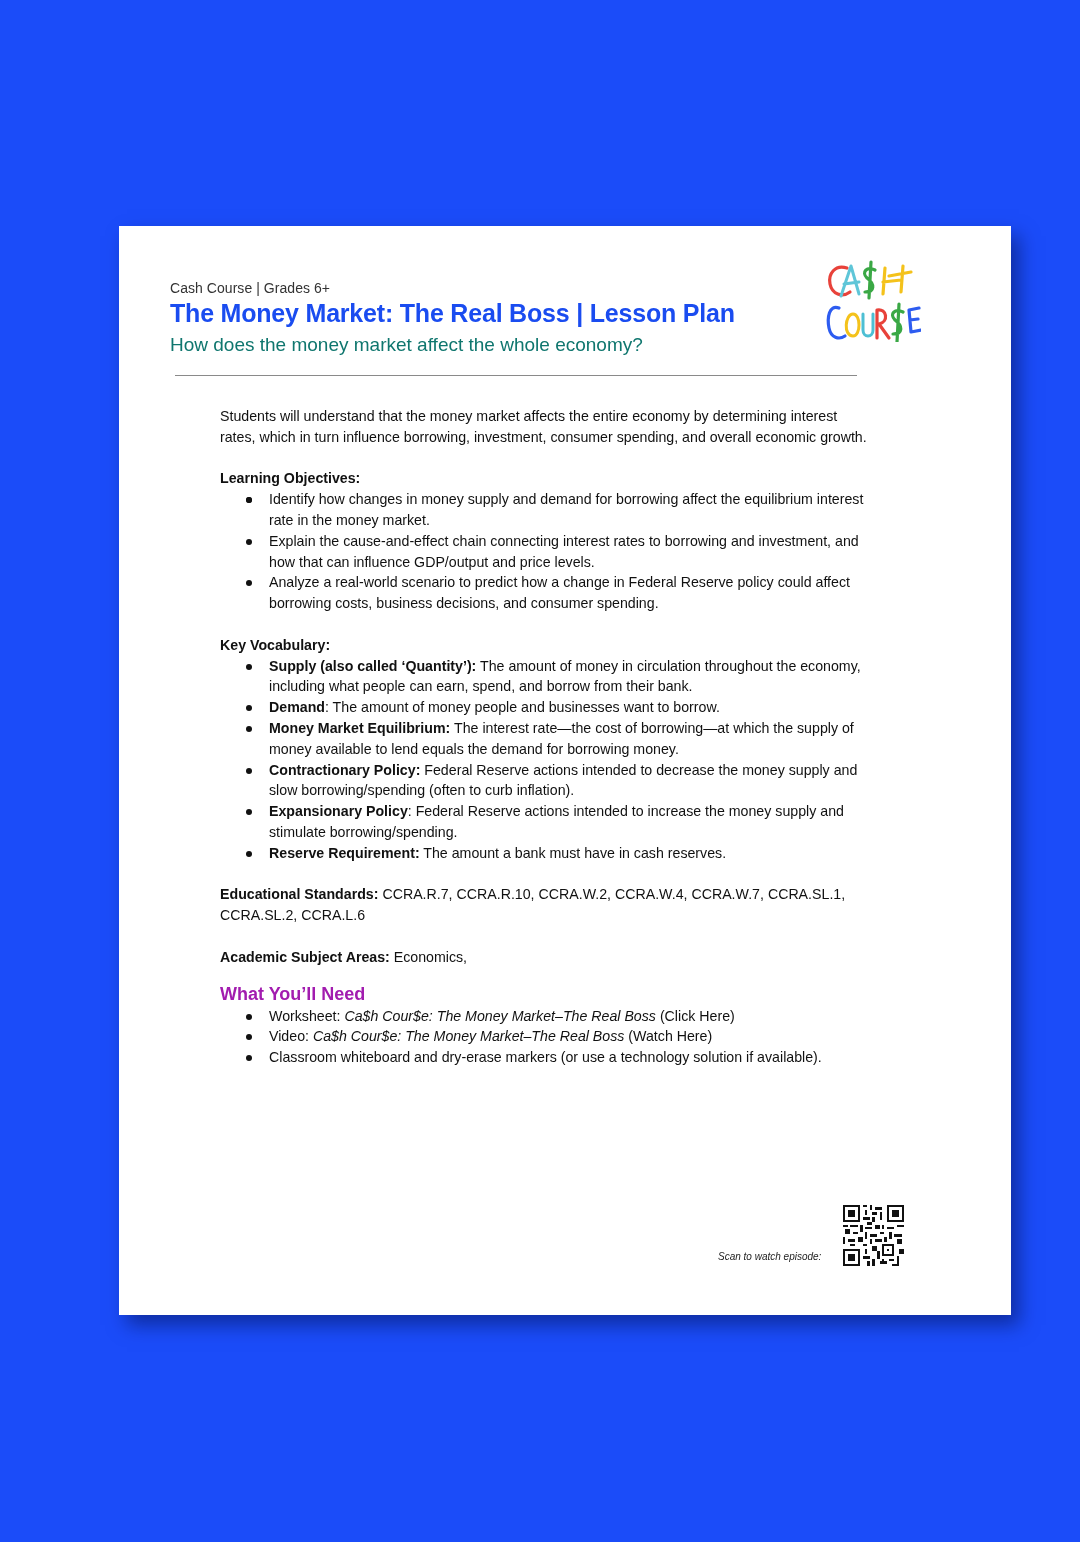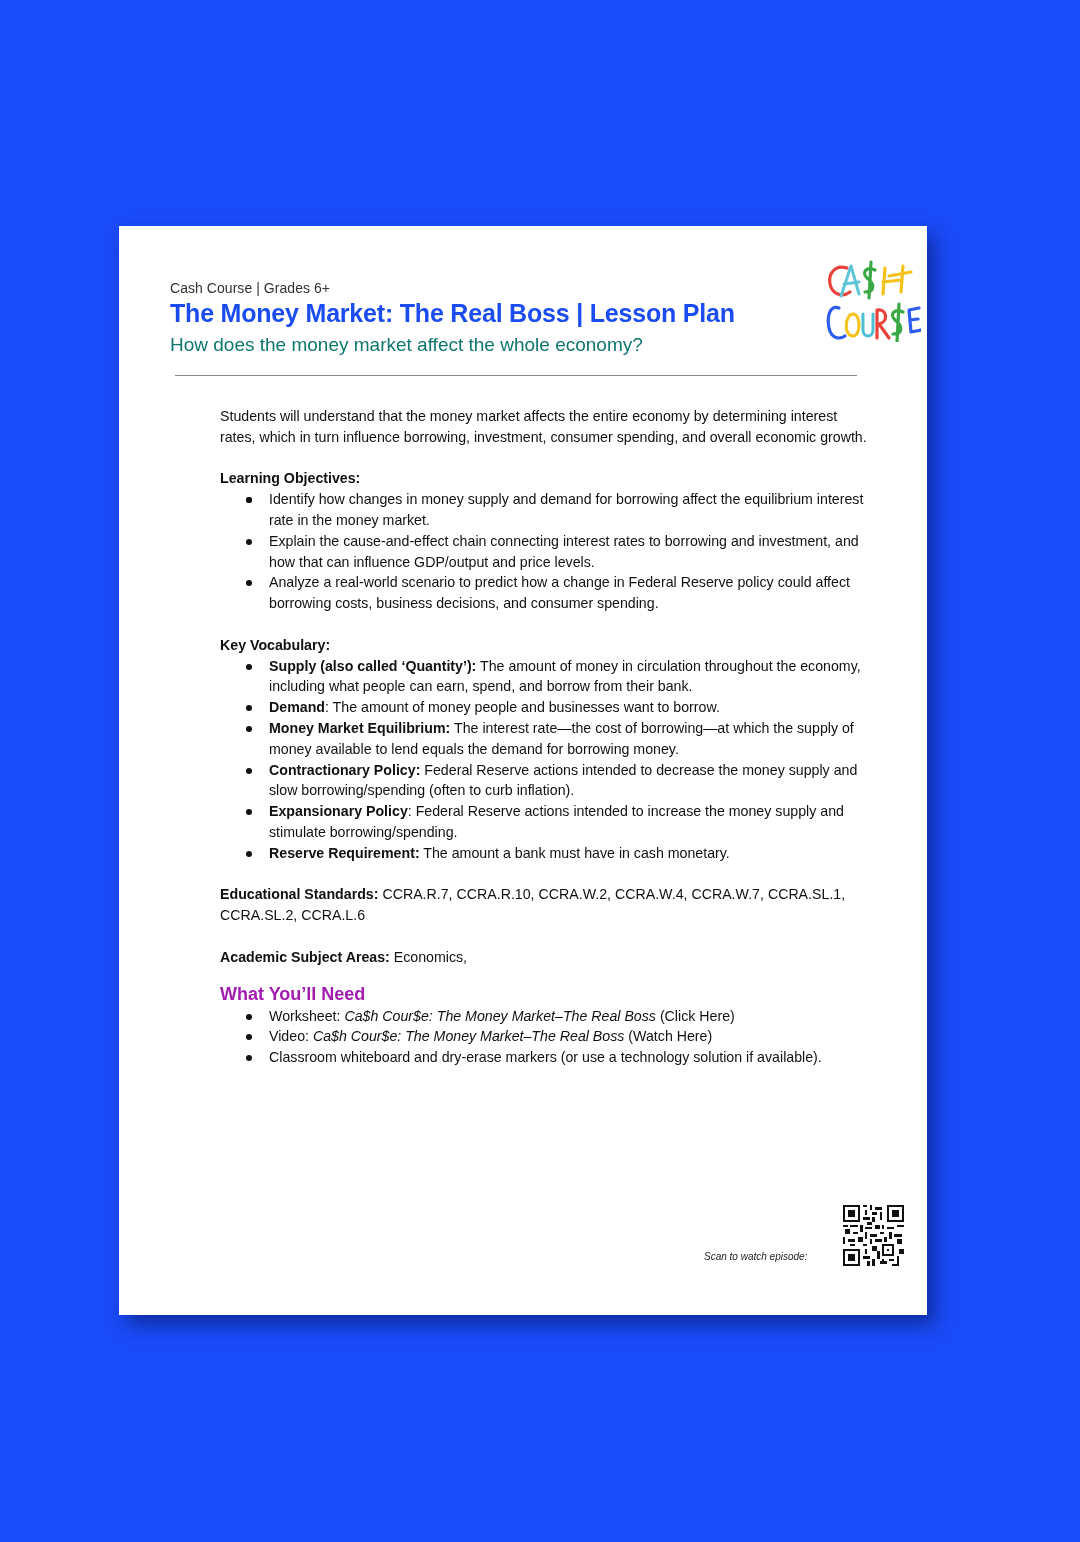--- a/index.html
+++ b/index.html
@@ -7,21 +7,21 @@
     width: 1080px; height: 1542px;
     background: #1b4cf9;
     position: relative;
     overflow: hidden;
     font-family: "Liberation Sans", "DejaVu Sans", sans-serif;
     color: #111;
   }
   .card {
     position: absolute;
     left: 119px; top: 226px;
-    width: 808px; height: 1089px;
+    width: 892px; height: 1089px;
     background: #ffffff;
     box-shadow: 8px 10px 18px rgba(5, 20, 90, 0.55);
   }
   .eyebrow {
     position: absolute; left: 51px; top: 54px;
     font-size: 14px; color: #333; letter-spacing: 0.05px;
   }
   .title {
     position: absolute; left: 51px; top: 73px;
     font-size: 25px; font-weight: bold; color: #1a4cf0;
@@ -56,21 +56,21 @@
   ul.bullets li .dot {
     position: absolute; left: 26px; top: 8px;
     width: 6px; height: 6px; border-radius: 50%; background: #111;
   }
   .section-head {
     font-size: 18px; font-weight: bold; color: #a21caf;
     line-height: 24px; margin-top: 2px;
   }
   .italic { font-style: italic; }
   .scan-label {
-    position: absolute; left: 585px; top: 1025px;
+    position: absolute; left: 599px; top: 1025px;
     font-size: 10px; font-style: italic; color: #222;
   }
   .qr {
     position: absolute; left: 724px; top: 979px;
     width: 61px; height: 61px;
   }
 </style>
 </head>
 <body>
 
@@ -110,21 +110,21 @@
     </ul>
     <div class="gap"></div>
 
     <p class="label">Key Vocabulary:</p>
     <ul class="bullets">
       <li><span class="dot"></span><span class="label">Supply (also called ‘Quantity’):</span><span> The amount of money in circulation throughout the economy, including what people can earn, spend, and borrow from their bank.</span></li>
       <li><span class="dot"></span><span class="label">Demand</span><span>: The amount of money people and businesses want to borrow.</span></li>
       <li><span class="dot"></span><span class="label">Money Market Equilibrium:</span><span> The interest rate—the cost of borrowing—at which the supply of money available to lend equals the demand for borrowing money.</span></li>
       <li><span class="dot"></span><span class="label">Contractionary Policy:</span><span> Federal Reserve actions intended to decrease the money supply and slow borrowing/spending (often to curb inflation).</span></li>
       <li><span class="dot"></span><span class="label">Expansionary Policy</span><span>: Federal Reserve actions intended to increase the money supply and stimulate borrowing/spending.</span></li>
-      <li><span class="dot"></span><span class="label">Reserve Requirement:</span><span> The amount a bank must have in cash monetary.</span></li>
+      <li><span class="dot"></span><span class="label">Reserve Requirement:</span><span> The amount a bank must have in cash reserves.</span></li>
     </ul>
     <div class="gap"></div>
 
     <p><span class="label">Educational Standards:</span><span> CCRA.R.7, CCRA.R.10, CCRA.W.2, CCRA.W.4, CCRA.W.7, CCRA.SL.1, CCRA.SL.2, CCRA.L.6</span></p>
     <div class="gap"></div>
 
     <p><span class="label">Academic Subject Areas:</span><span> Economics,</span></p>
     <div class="gap" style="height:12px"></div>
 
     <div class="section-head">What You’ll Need</div>

